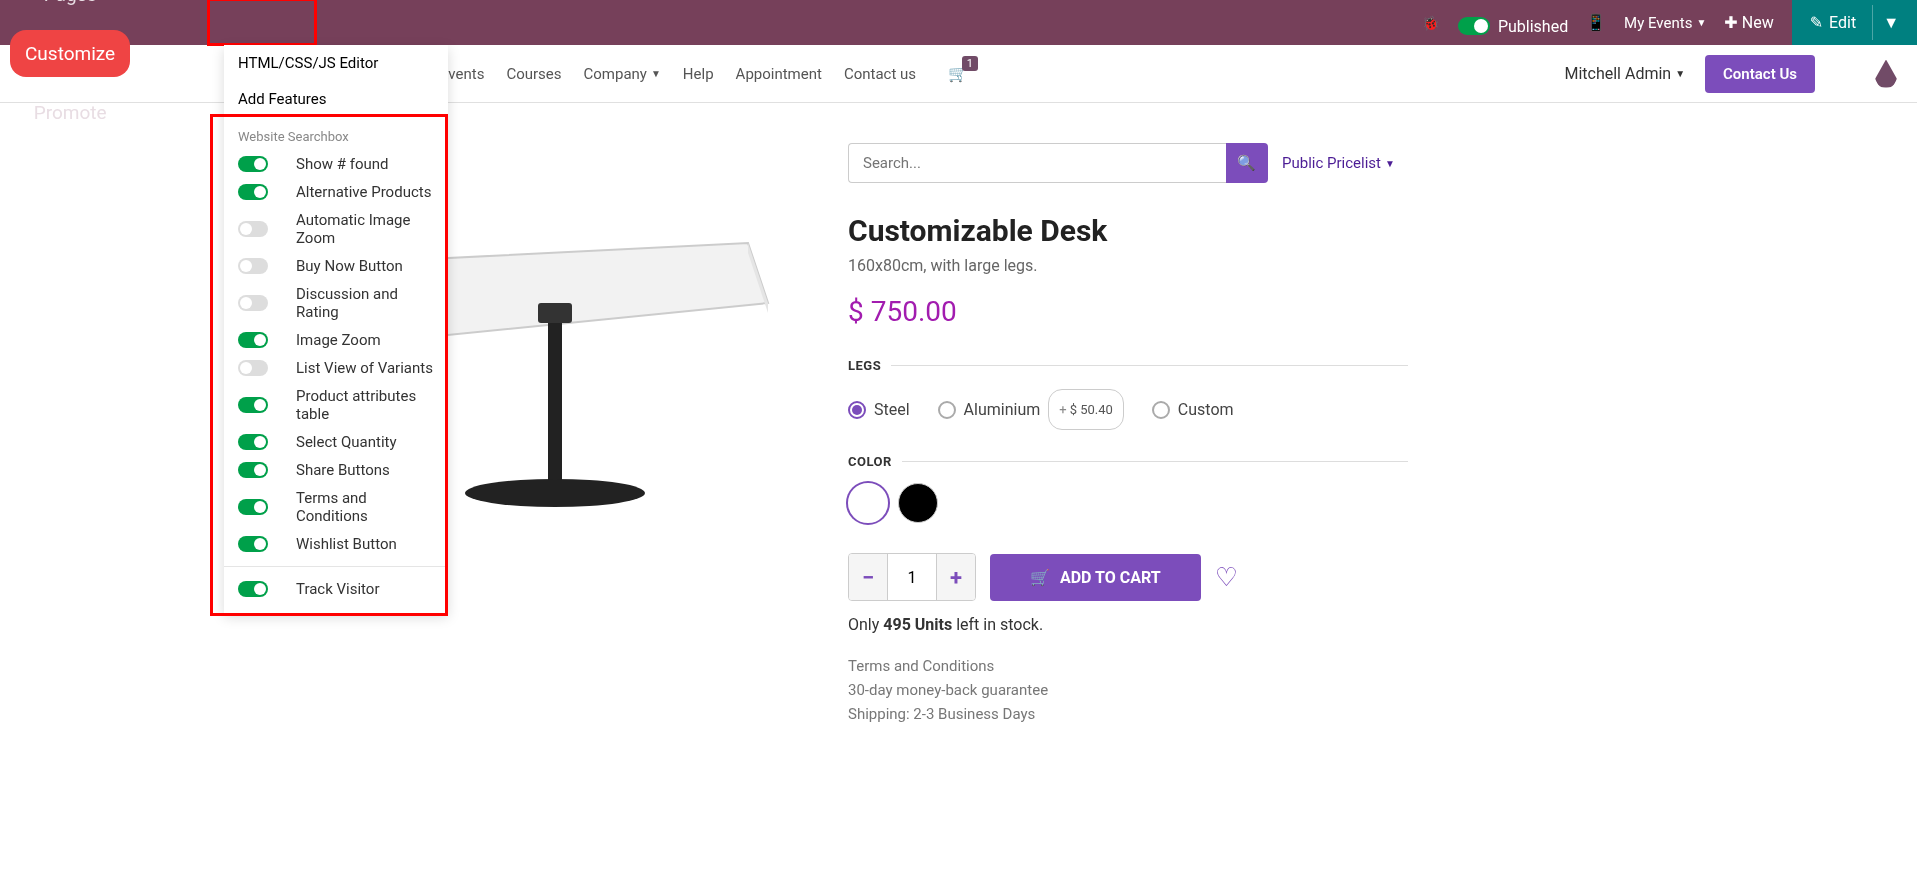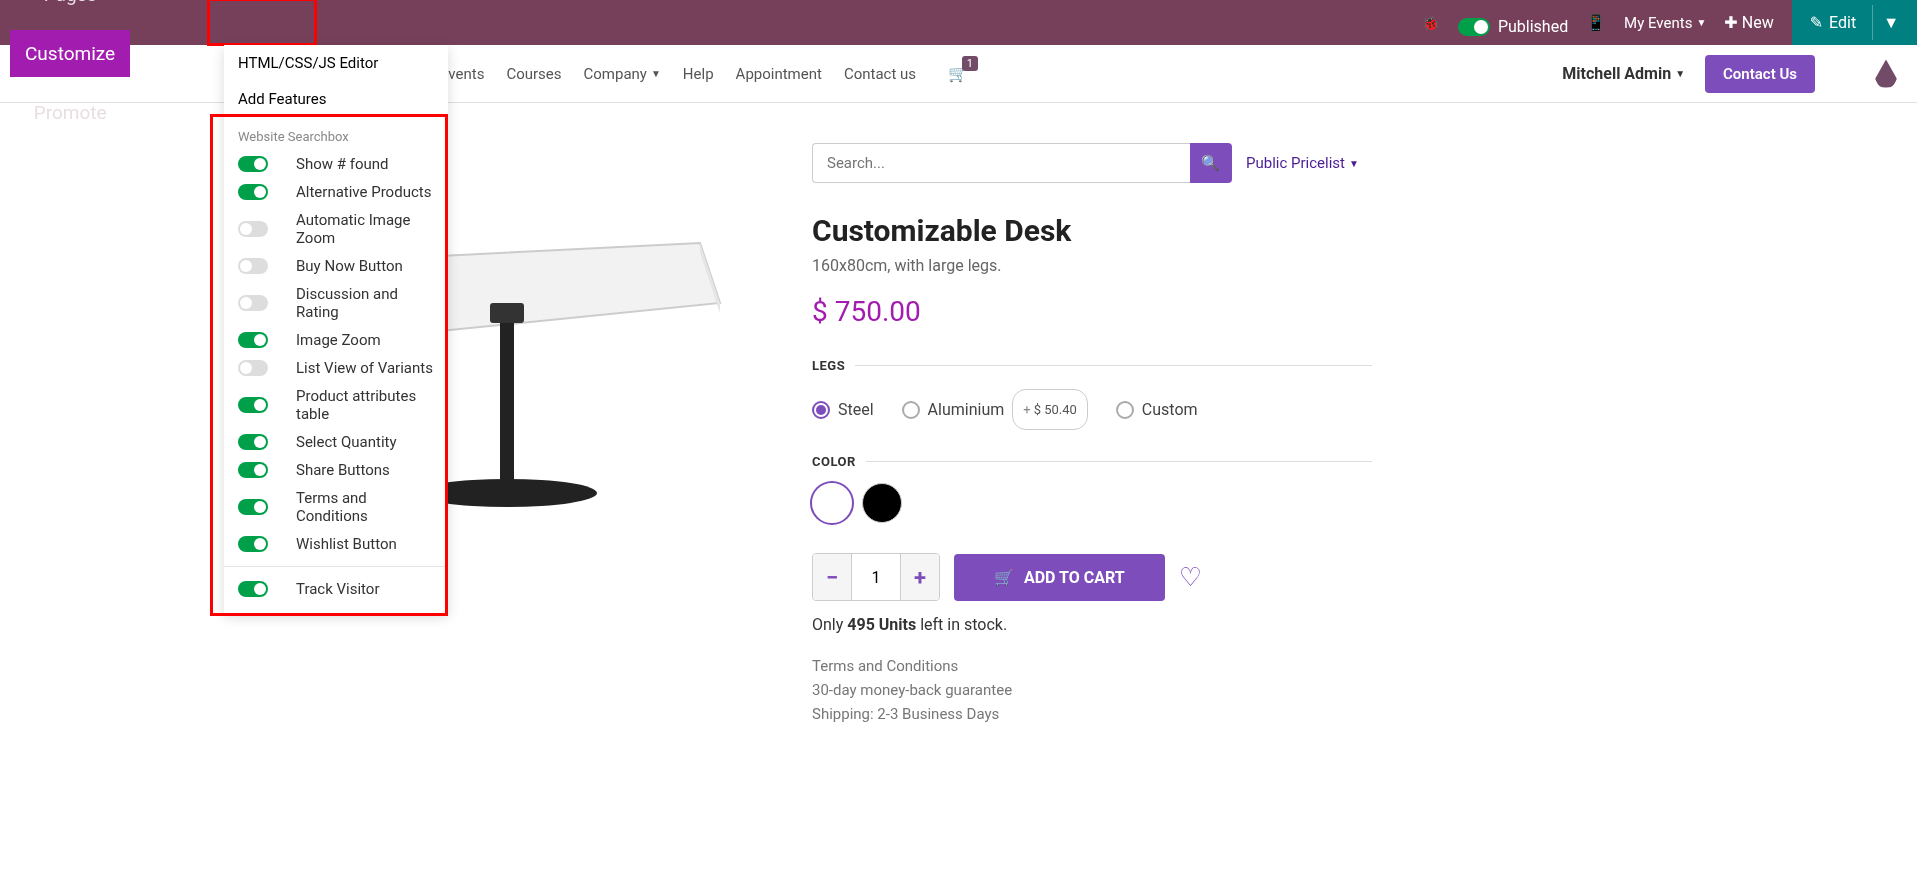--- a/index.html
+++ b/index.html
@@ -4,60 +4,60 @@
 <style>
 * { margin: 0; padding: 0; box-sizing: border-box; font-family: -apple-system, BlinkMacSystemFont, "Segoe UI", Roboto, sans-serif; }
 body { background: #fff; overflow-x: hidden; }
 
 .topbar { background: #76405a; height: 45px; display: flex; align-items: center; color: #fff; padding: 0 10px; position: relative; }
 .topbar-left { display: flex; align-items: center; gap: 12px; flex-direction: column; }
 .apps-icon { display: grid; grid-template-columns: repeat(3, 4px); grid-template-rows: repeat(3, 4px); gap: 2px; margin-right: 10px; cursor: pointer; }
 .apps-icon span { background: #fff; width: 4px; height: 4px; }
 .brand { font-size: 18px; font-weight: 600; margin-right: 20px; }
 .top-menu-item { padding: 12px 15px; font-size: 19px; cursor: pointer; color: #e8dde3; }
-.top-menu-item.active { background: #a21caf; color: #fff; position: relative; }
+.top-menu-item.active { background: #ef4444; color: #fff; position: relative; border-radius: 16px; }
 .highlight-box { position: absolute; border: 3px solid #ff0000; pointer-events: none; }
 .highlight-top { top: -2px; left: 207px; width: 110px; height: 48px; }
 
 .topbar-right { margin-left: auto; display: flex; align-items: center; gap: 18px; }
 .bug-icon { font-size: 14px; cursor: pointer; }
-.publish-toggle { display: flex; align-items: center; gap: 8px; margin-top: 8px; }
+.publish-toggle { display: flex; align-items: flex-start; gap: 8px; margin-top: 8px; }
 .switch { width: 32px; height: 18px; background: #00a04a; border-radius: 10px; position: relative; cursor: pointer; }
 .switch::after { content: ''; width: 14px; height: 14px; background: #fff; border-radius: 50%; position: absolute; right: 2px; top: 2px; }
 .mobile-icon { cursor: pointer; }
 .top-link { display: flex; align-items: center; gap: 4px; cursor: pointer; font-size: 15px; }
 .caret { font-size: 10px; }
 .new-btn { display: flex; align-items: center; gap: 4px; cursor: pointer; }
 .edit-section { background: #008080; padding: 0 8px; height: 45px; display: flex; align-items: center; gap: 6px; margin-right: -10px; }
 .edit-btn { display: flex; align-items: center; gap: 6px; padding: 0 10px; cursor: pointer; }
 .edit-caret { border-left: 1px solid rgba(255,255,255,0.3); padding: 8px 10px; cursor: pointer; }
 
 .secondary-nav { height: 58px; border-bottom: 1px solid #e0e0e0; display: flex; align-items: center; padding: 0 20px 0 440px; gap: 22px; position: relative; }
 .nav-item { color: #555; font-size: 15px; cursor: pointer; display: flex; align-items: center; gap: 4px; }
 .cart-wrap { position: relative; margin-left: 10px; cursor: pointer; }
 .cart-badge { position: absolute; top: -8px; right: -10px; background: #714b67; color: #fff; font-size: 11px; padding: 1px 5px; border-radius: 3px; }
 .user-area { margin-left: auto; display: flex; align-items: center; gap: 20px; }
-.user-name { font-weight: 700; color: #333; font-size: 16px; display: flex; align-items: center; gap: 4px; cursor: pointer; }
+.user-name { font-weight: 400; color: #333; font-size: 16px; display: flex; align-items: center; gap: 4px; cursor: pointer; }
 .contact-btn { background: #714b67; background: #7c4dbb; color: #fff; padding: 10px 18px; border-radius: 4px; font-weight: 600; font-size: 15px; border: none; cursor: pointer; }
 .drop-icon { width: 22px; height: 28px; background: #714b67; clip-path: polygon(50% 0%, 100% 70%, 80% 100%, 20% 100%, 0% 70%); border-radius: 50% 50% 50% 50% / 60% 60% 40% 40%; margin-left: 40px; }
 
 .dropdown-panel { position: absolute; top: 45px; left: 224px; width: 224px; background: #fff; box-shadow: 0 4px 12px rgba(0,0,0,0.15); z-index: 100; padding-bottom: 10px; }
 .dropdown-item { padding: 9px 14px; font-size: 15px; color: #000000; cursor: pointer; }
 .dropdown-header { padding: 12px 14px 6px; font-size: 13px; color: #888; }
 .dropdown-toggle-row { display: flex; align-items: center; gap: 28px; padding: 5px 14px; }
 .dropdown-toggle-row .label { font-size: 15px; color: #333; }
 .small-switch { width: 30px; height: 16px; border-radius: 10px; position: relative; cursor: pointer; flex-shrink: 0; }
 .small-switch.on { background: #00a04a; }
 .small-switch.on::after { content: ''; width: 12px; height: 12px; background: #fff; border-radius: 50%; position: absolute; right: 2px; top: 2px; }
 .small-switch.off { background: #ddd; }
 .small-switch.off::after { content: ''; width: 12px; height: 12px; background: #fff; border-radius: 50%; position: absolute; left: 2px; top: 2px; }
 .dropdown-divider { height: 1px; background: #e5e5e5; margin: 8px 0; }
 .highlight-dropdown { top: 114px; left: 210px; width: 238px; height: 502px; z-index: 101; }
 
-.content { display: flex; padding: 40px 60px 20px 240px; gap: 52px; }
+.content { display: flex; padding: 40px 60px 20px 240px; gap: 40px; margin-left: 48px; }
 .product-image { flex: 0 0 520px; height: 400px; display: flex; align-items: center; justify-content: center; }
 .desk-svg { width: 100%; height: 100%; }
 
 .product-right { flex: 1; max-width: 560px; }
 .search-row { display: flex; align-items: center; gap: 14px; margin-bottom: 30px; }
 .search-input-wrap { display: flex; flex: 0 0 420px; }
 .search-input { flex: 1; border: 1px solid #ccc; border-right: none; padding: 10px 14px; font-size: 15px; border-radius: 4px 0 0 4px; outline: none; }
 .search-btn { background: #714b67; background: #7c4dbb; color: #fff; border: none; width: 42px; border-radius: 0 4px 4px 0; cursor: pointer; font-size: 15px; }
 .pricelist { color: #4c1d95; font-size: 15px; display: flex; align-items: center; gap: 4px; cursor: pointer; }
 

